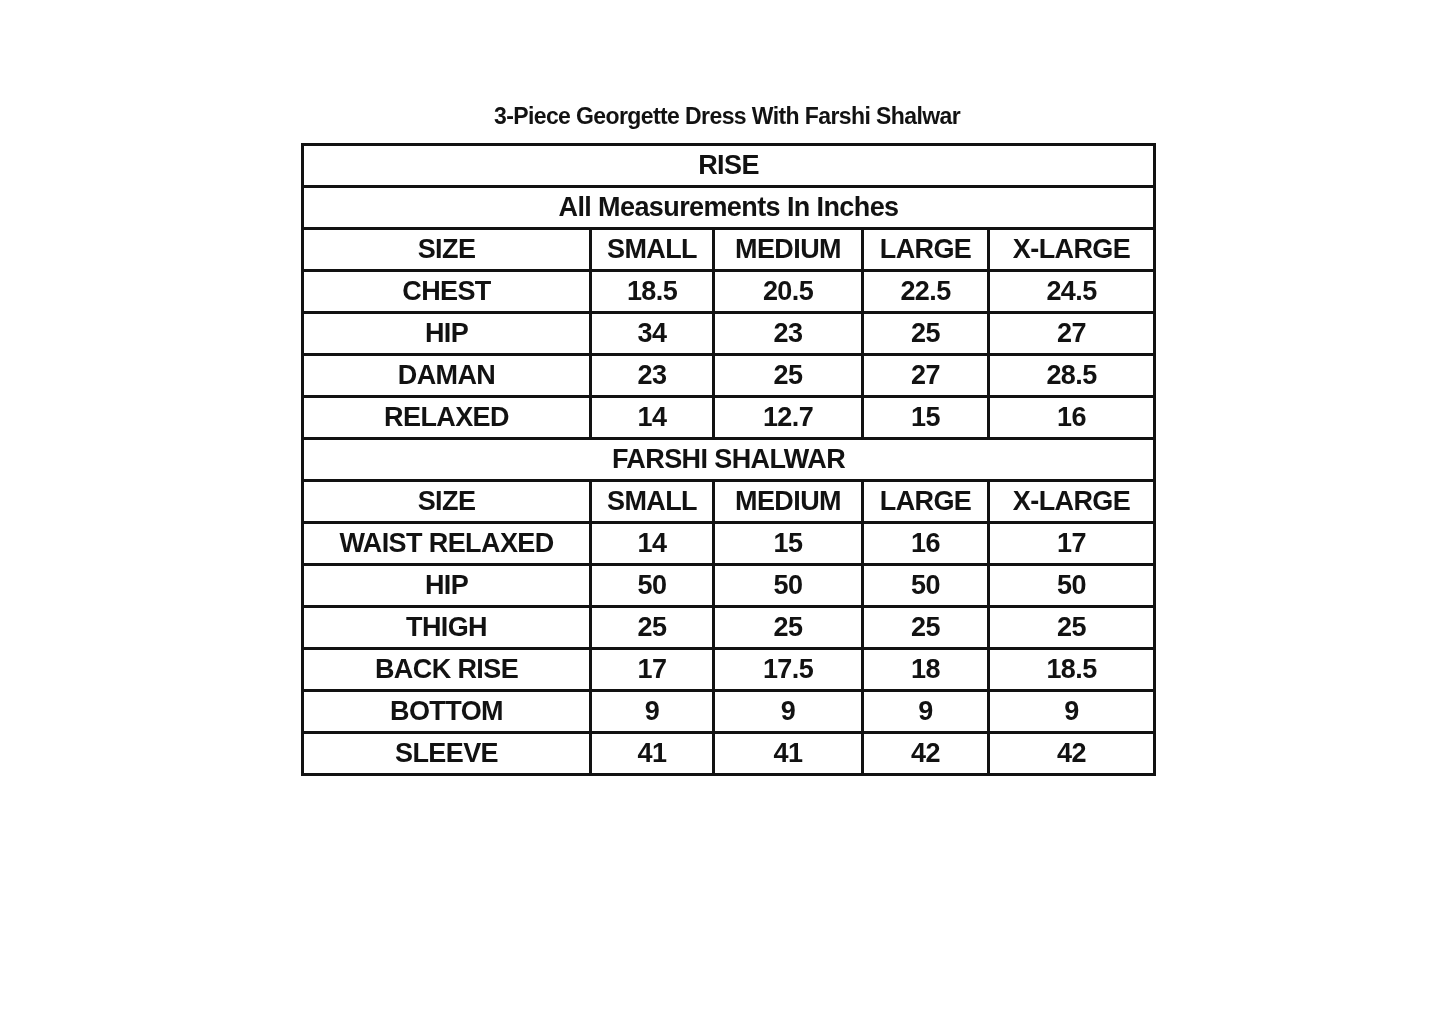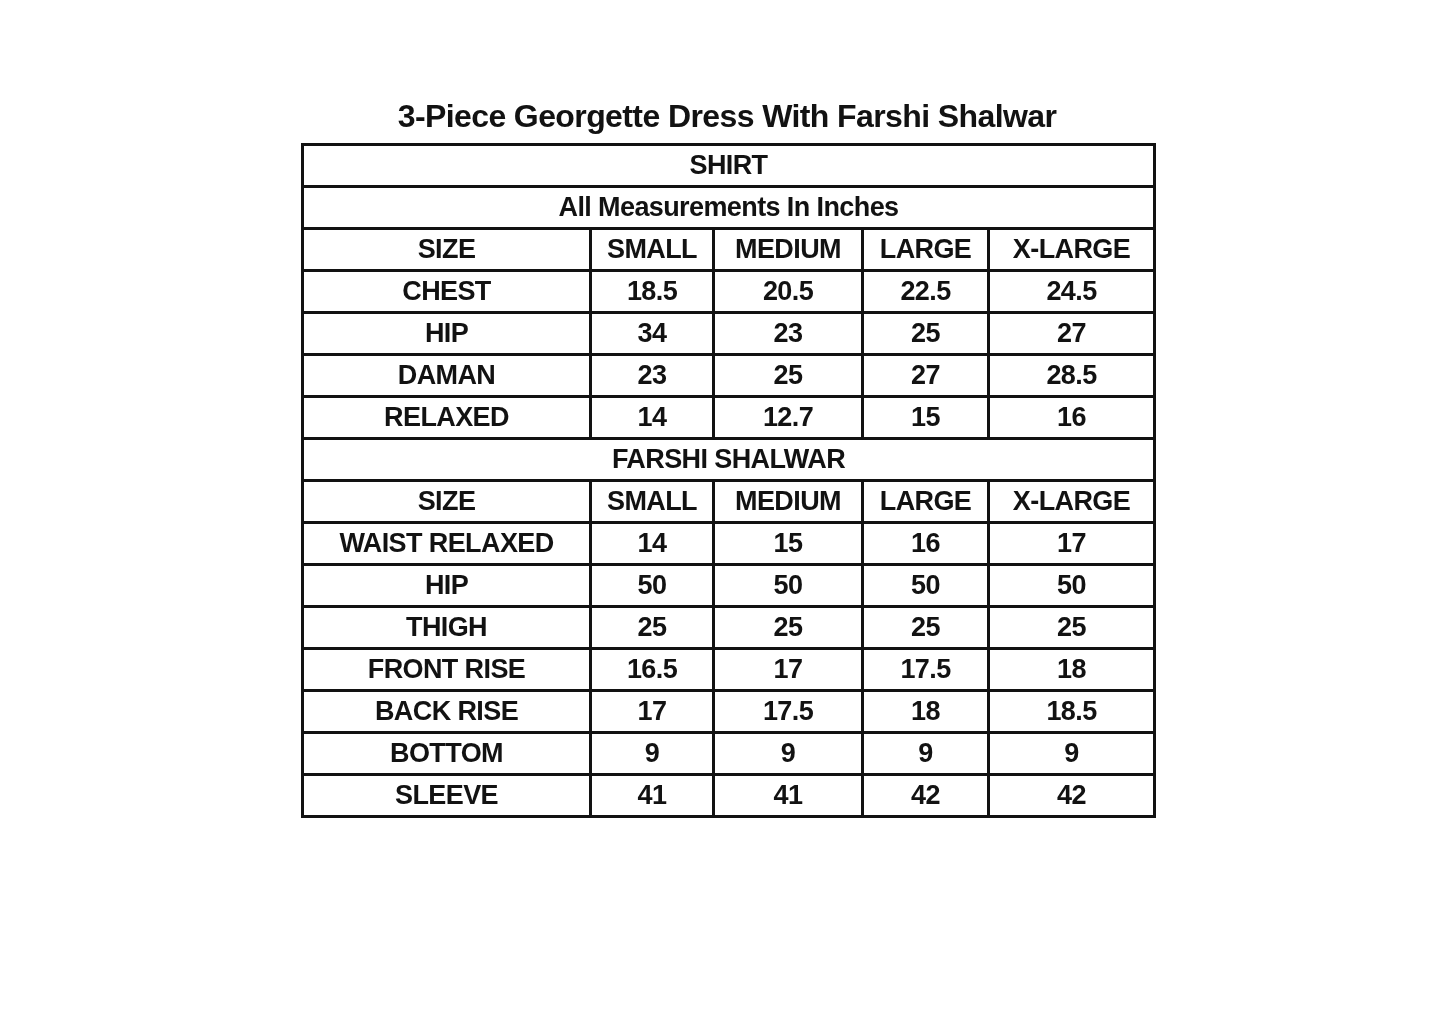--- a/index.html
+++ b/index.html
@@ -14,21 +14,21 @@
   }
   .sheet {
     position: absolute;
     left: 301px;
     top: 97px;
     width: 852px;
   }
   .title {
     text-align: center;
     font-weight: bold;
-    font-size: 32px;
+    font-size: 23px;
     color: #121212;
     letter-spacing: -0.6px;
     white-space: nowrap;
     height: 46px;
     line-height: 38px;
   }
   table.size-chart {
     border-collapse: collapse;
     width: 852px;
     table-layout: fixed;
@@ -57,21 +57,21 @@
     <colgroup>
       <col style="width:288px">
       <col style="width:123px">
       <col style="width:149px">
       <col style="width:126px">
       <col style="width:166px">
     </colgroup>
     <tbody>
 
       <tr>
-        <td colspan="5">SHIRT</td>
+        <td colspan="5">RISE</td>
       </tr>
       <tr>
         <td colspan="5">All Measurements In Inches</td>
       </tr>
       <tr>
         <td>SIZE</td>
         <td>SMALL</td>
         <td>MEDIUM</td>
         <td>LARGE</td>
         <td>X-LARGE</td>
@@ -130,27 +130,20 @@
         <td>50</td>
       </tr>
       <tr>
         <td>THIGH</td>
         <td>25</td>
         <td>25</td>
         <td>25</td>
         <td>25</td>
       </tr>
       <tr>
-        <td>FRONT RISE</td>
-        <td>16.5</td>
-        <td>17</td>
-        <td>17.5</td>
-        <td>18</td>
-      </tr>
-      <tr>
         <td>BACK RISE</td>
         <td>17</td>
         <td>17.5</td>
         <td>18</td>
         <td>18.5</td>
       </tr>
       <tr>
         <td>BOTTOM</td>
         <td>9</td>
         <td>9</td>

